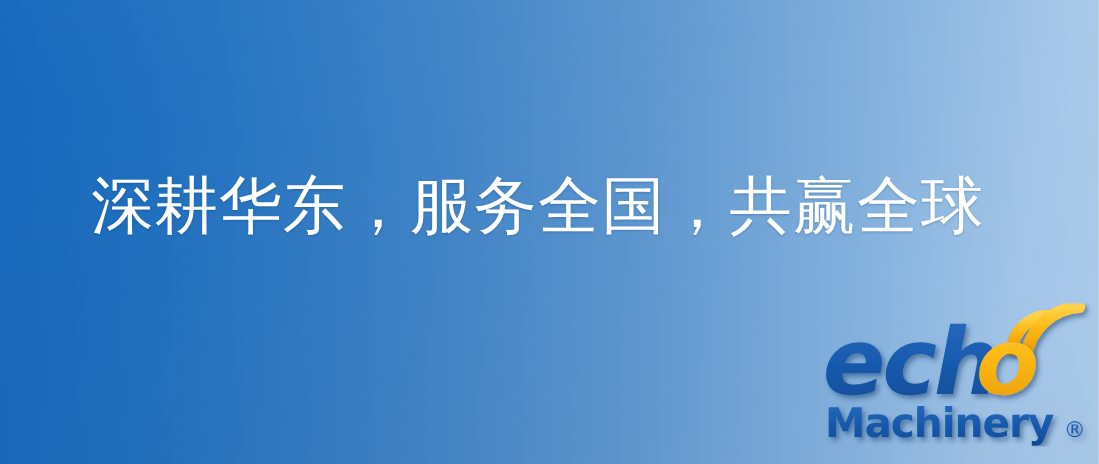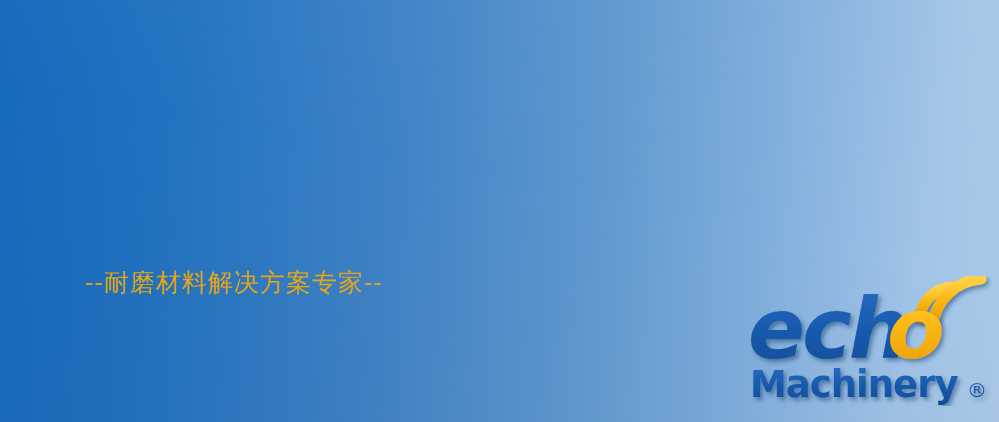--- a/index.html
+++ b/index.html
@@ -68,22 +68,22 @@
     height: 130px;
     z-index: 4;
   }
   .logo svg { display: block; }
 </style>
 </head>
 <body>
 
 <div id="banner">
 
+  <div class="headline">深耕华东，服务全国，共赢全球</div>
 
-  <div class="subhead">--耐磨材料解决方案专家--</div>
 
   <div class="logo">
     <svg width="251" height="130" viewBox="0 0 251 130" xmlns="http://www.w3.org/2000/svg">
       <defs>
         <linearGradient id="blueGrad" x1="0" y1="0" x2="0" y2="1">
           <stop offset="0%" stop-color="#2a6cc0"></stop>
           <stop offset="45%" stop-color="#1a5cb0"></stop>
           <stop offset="100%" stop-color="#0f4a96"></stop>
         </linearGradient>
         <linearGradient id="goldGrad" x1="0" y1="0" x2="0" y2="1">

